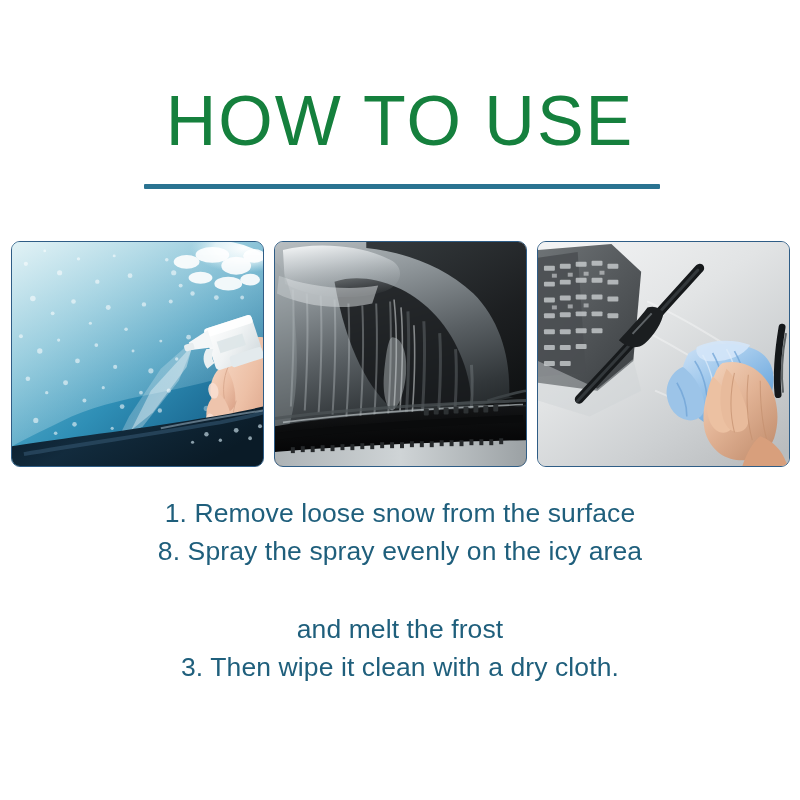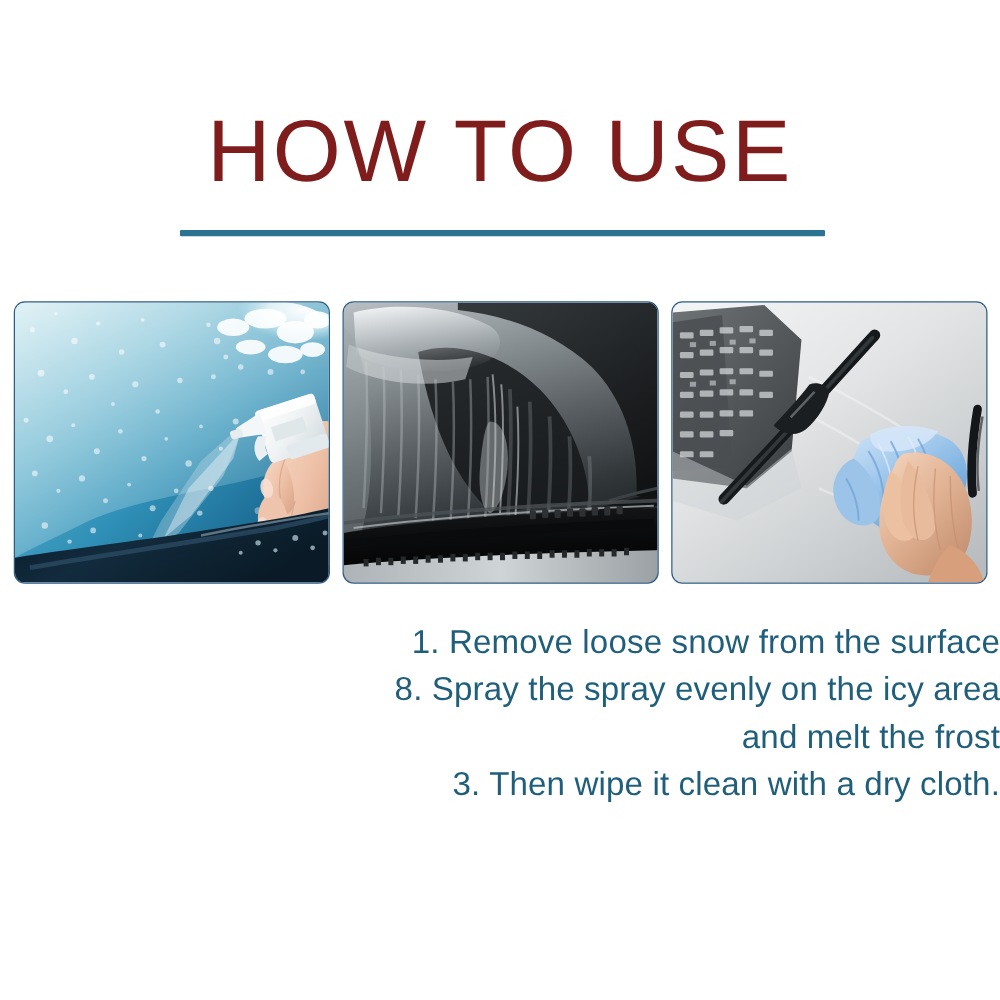--- a/index.html
+++ b/index.html
@@ -20,21 +20,21 @@
   .page-title {
     position: absolute;
     top: 84px;
     left: 0;
     width: 800px;
     text-align: center;
     font-size: 70px;
     line-height: 74px;
     letter-spacing: 2px;
     font-weight: 400;
-    color: #7f1d1d;
+    color: #15803d;
     white-space: nowrap;
   }
   .title-rule {
     position: absolute;
     top: 184px;
     left: 144px;
     width: 516px;
     height: 5px;
     background: #2a7391;
     border-radius: 1px;
@@ -66,30 +66,30 @@
     overflow: hidden;
   }
   .panel svg { display: block; width: 100%; height: 100%; }
 
   
   .steps {
     position: absolute;
     top: 494px;
     left: 0;
     width: 800px;
-    text-align: right;
+    text-align: center;
     color: #1f5f7c;
   }
   .step-line {
     font-size: 26.5px;
     line-height: 38px;
     letter-spacing: 0.1px;
     white-space: nowrap;
   }
-  .step-line.wrap-cont { white-space: nowrap; }
+  .step-line.wrap-cont { white-space: nowrap; margin-top: 40px; }
 </style>
 </head>
 <body>
 
 <div class="page-title">HOW TO USE</div>
 
 <div class="title-rule"></div>
 
 <div class="panels">
 

